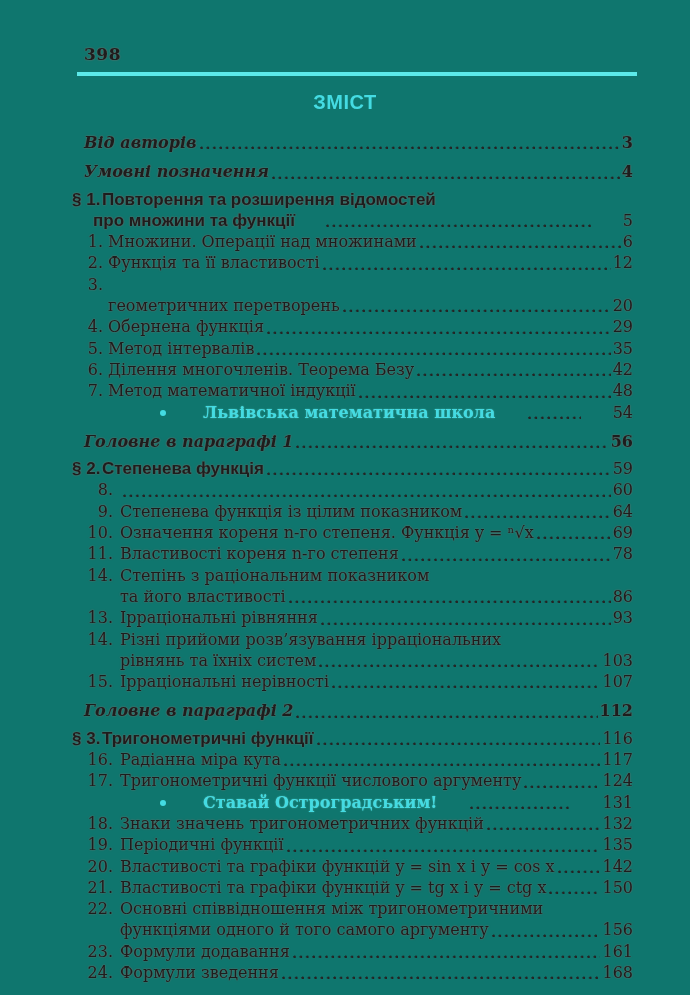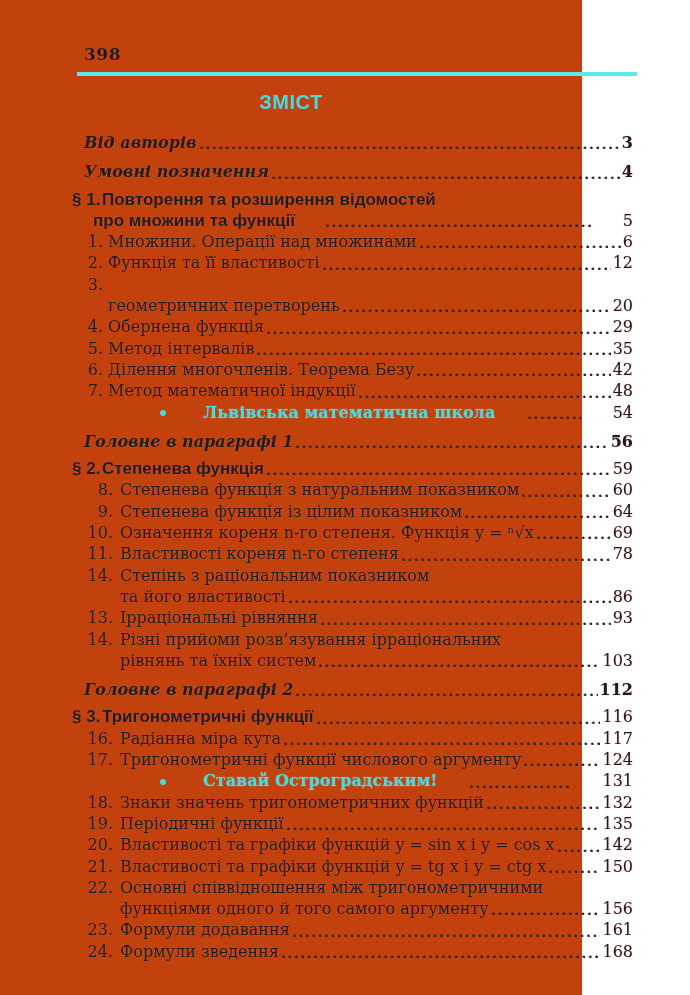--- a/index.html
+++ b/index.html
@@ -5,21 +5,21 @@
   :root{
     --accent:#44dbe2;
     --rule:#5ce9e9;
     --ink:#1d1d1d;
   }
   html,body{margin:0;padding:0;}
   body{
     width:690px;height:995px;background:#ffffff;overflow:hidden;
     font-family:"DejaVu Serif","Liberation Serif",serif;color:var(--ink);
   }
-  .page-root{position:relative;width:582px;height:995px;background:#c2410c;}
+  .page-root{position:relative;width:690px;height:995px;background:#0f766e;}
   .page-num{
     position:absolute;left:84px;top:44px;
     font-size:17px;font-weight:bold;letter-spacing:.5px;
     text-shadow:0 0 1.6px rgba(255,105,105,.6);
   }
   .rule{position:absolute;left:77px;top:72px;width:560px;height:4px;background:var(--rule);}
   .title{
     position:absolute;left:0;right:0;top:91px;margin:0;text-align:center;
     font-family:"Liberation Sans",sans-serif;font-weight:bold;font-size:20px;
     letter-spacing:.5px;color:var(--accent);
@@ -146,21 +146,20 @@
         <span class="page">56</span>
       </div>
       <div class="row section first">
         <span class="num">§ 2.</span>
         <span class="label">Степенева функція</span>
         <span class="lead"></span>
         <span class="page">59</span>
       </div>
       <div class="row item b first">
         <span class="num">8.</span>
-        <span class="label">Степенева функція з натуральним показником</span>
         <span class="lead"></span>
         <span class="page">60</span>
       </div>
       <div class="row item b first">
         <span class="num">9.</span>
         <span class="label">Степенева функція із цілим показником</span>
         <span class="lead"></span>
         <span class="page">64</span>
       </div>
       <div class="row item b first">
@@ -191,20 +190,26 @@
         <span class="page">93</span>
       </div>
       <div class="row item b first">
         <span class="num">14.</span>
         <span class="label">Різні прийоми розв’язування ірраціональних</span>
       </div>
       <div class="row item b cont">
         <span class="label">рівнянь та їхніх систем</span>
         <span class="lead"></span>
         <span class="page">103</span>
+      </div>
+      <div class="row item b first">
+        <span class="num">15.</span>
+        <span class="label">Ірраціональні нерівності</span>
+        <span class="lead"></span>
+        <span class="page">107</span>
       </div>
       <div class="row summary first">
         <span class="label">Головне в параграфі 2</span>
         <span class="lead"></span>
         <span class="page">112</span>
       </div>
       <div class="row section first">
         <span class="num">§ 3.</span>
         <span class="label">Тригонометричні функції</span>
         <span class="lead"></span>

